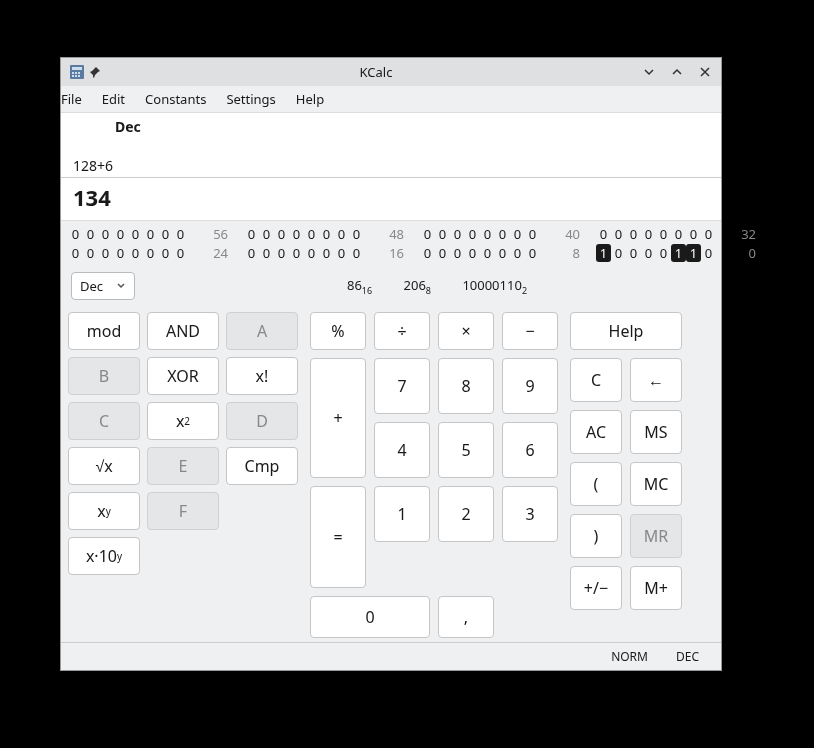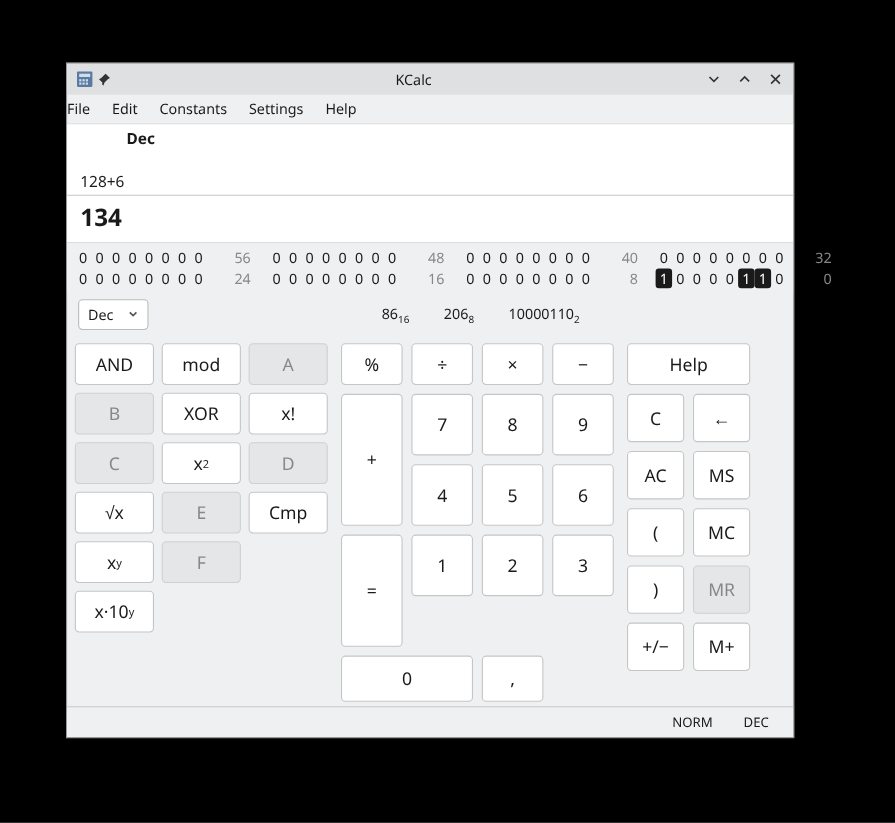--- a/index.html
+++ b/index.html
@@ -325,22 +325,22 @@
     <div class="base-readout">
       <span><span>86</span><sub>16</sub></span>
       <span><span>206</span><sub>8</sub></span>
       <span><span>10000110</span><sub>2</sub></span>
     </div>
   </div>
 
   <div class="keypad">
 
     <div class="logic-col">
+      <div class="btn">mod</div>
       <div class="btn">AND</div>
-      <div class="btn">mod</div>
       <div class="btn disabled">A</div>
 
       <div class="btn disabled">B</div>
 
       <div class="btn">XOR</div>
       <div class="btn">x!</div>
       <div class="btn disabled">C</div>
 
       <div class="btn">
           <span>x</span>

